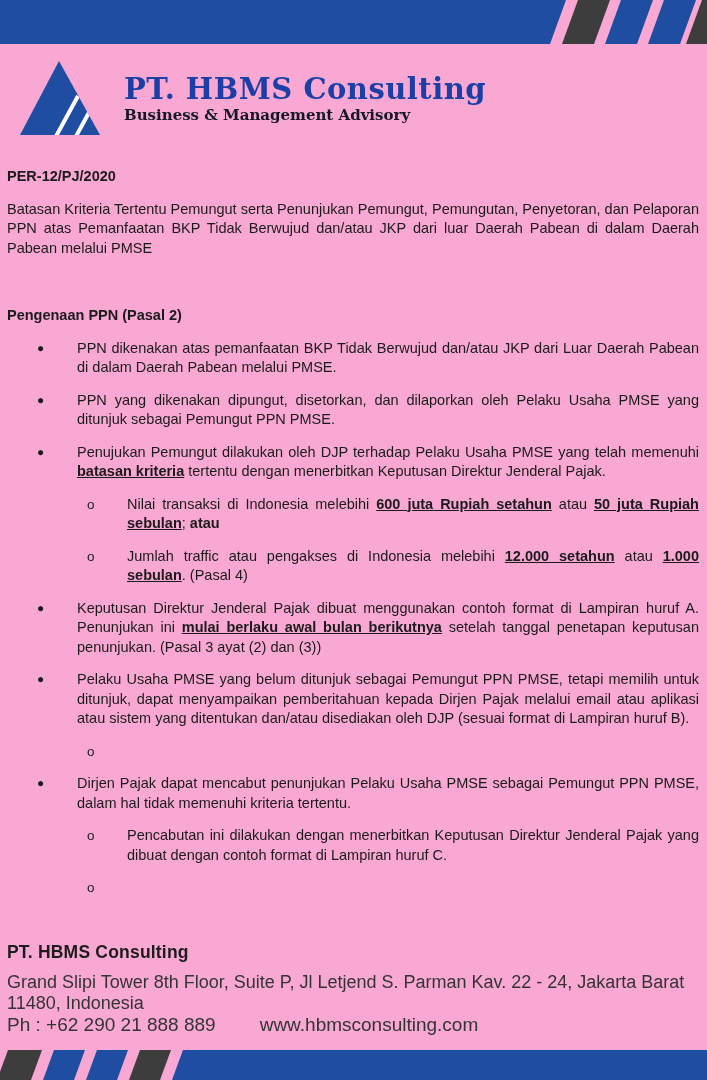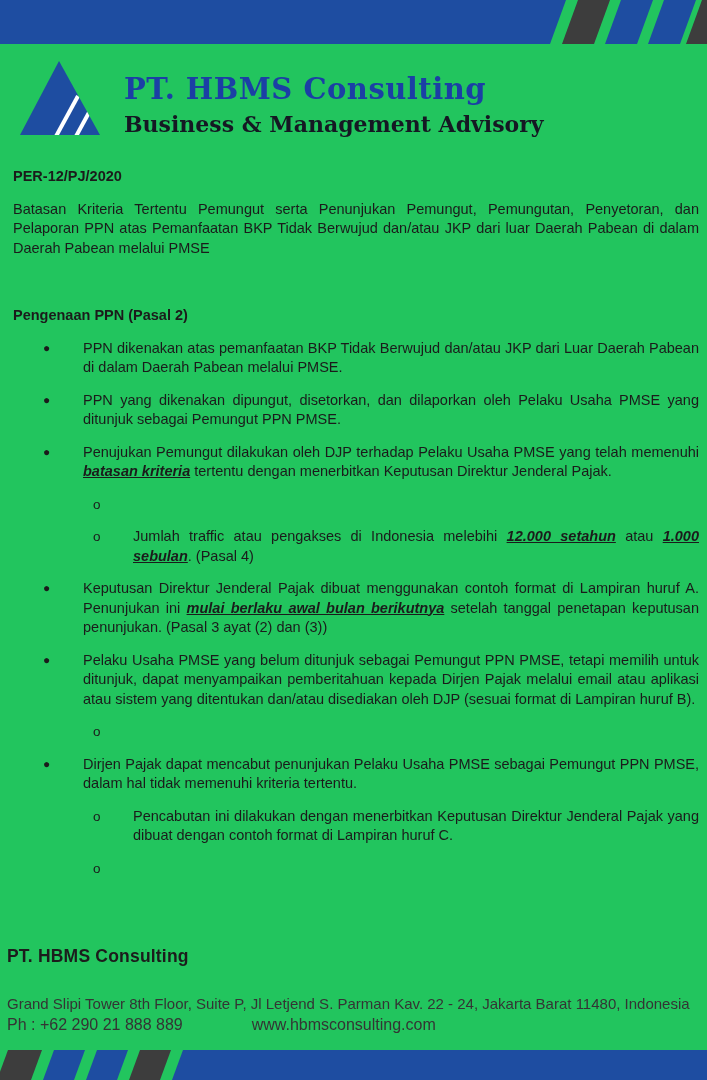--- a/index.html
+++ b/index.html
@@ -1,63 +1,63 @@
 <!DOCTYPE html>
 <html><head>
 <meta charset="utf-8">
 <style>
   html,body { margin:0; padding:0; background:#e8e8e8; }
   .page {
     position:relative; width:707px; height:1080px; margin:0 auto;
-    background:#22c55e; overflow:hidden;
+    background:#f9a8d4; overflow:hidden;
     font-family:"Liberation Sans", sans-serif; color:#1b1b1b;
   }
   
   .top-bar { position:absolute; top:0; left:0; width:707px; height:44px; }
   .bottom-bar { position:absolute; bottom:0; left:0; width:707px; height:30px; }
   .top-bar svg, .bottom-bar svg { display:block; }
 
   
   .letterhead { position:absolute; top:58px; left:18px; display:flex; align-items:flex-start; }
   .logo-mark { flex:none; }
   .logo-text { margin-left:22px; padding-top:16px; }
   .company-name {
     font-family:"DejaVu Serif","Liberation Serif",serif;
     font-weight:bold; font-size:29px; line-height:1.1; letter-spacing:0.5px;
   }
   .company-tagline {
     font-family:"DejaVu Serif","Liberation Serif",serif;
-    font-weight:bold; font-size:22px; margin-top:5px; color:#151823;
+    font-weight:bold; font-size:15px; color:#151823;
   }
 
   
   .content {
     position:absolute; top:161px; left:0; width:707px;
-    padding:0 8px 0 13px; box-sizing:border-box;
+    padding:0 8px 0 7px; box-sizing:border-box;
     font-size:14.5px; line-height:19.5px;
   }
   .block { margin-top:13px; }
   .block:first-child { margin-top:6px; }
   .heading { font-weight:bold;margin-top:48px; }
   .para { text-align:justify; }
   .b1, .b2 { display:flex; }
   .b1 { padding-left:30px; }
   .b2 { padding-left:80px; }
   .b1 .marker { flex:0 0 27px; font-size:12px; }
   .b2 .marker { flex:0 0 27px; font-size:13.5px; }
   .txt { flex:1; text-align:justify;margin-left:13px; }
   .bold { font-weight:bold; }
-  .ul { text-decoration:underline;font-style:italic; }
+  .ul { text-decoration:underline; }
 
   
   .footer { position:absolute; left:0; right:0; bottom:30px; padding:0 9px 15px 7px; }
   .footer-company { font-size:17.5px; font-weight:bold; color:#1c1c1c; letter-spacing:0.2px; }
-  .footer-address { margin-top:26px; font-size:15px; color:#343434; line-height:21px; }
-  .footer-contact { display:flex; font-size:16px; color:#343434; line-height:21px;text-align:right; }
-  .footer-website { margin-left:69px; }
+  .footer-address { margin-top:9px; font-size:18px; color:#343434; line-height:21px; }
+  .footer-contact { display:flex; font-size:19px; color:#343434; line-height:21px;text-align:right; }
+  .footer-website { margin-left:44px; }
 </style>
 </head>
 <body>
 
 <div class="page">
 
   <div class="top-bar">
     <svg width="707" height="44" viewBox="0 0 707 44">
       <polygon points="0,0 566,0 550,44 0,44" fill="#1e4da1"></polygon>
       <polygon points="578,0 610,0 594,44 562,44" fill="#3d3d3d"></polygon>
@@ -97,20 +97,21 @@
       <div class="block b1">
         <span class="marker">●</span>
         <span class="txt"><span>PPN yang dikenakan dipungut, disetorkan, dan dilaporkan oleh Pelaku Usaha PMSE yang ditunjuk sebagai Pemungut PPN PMSE.</span></span>
       </div>
       <div class="block b1">
         <span class="marker">●</span>
         <span class="txt"><span>Penujukan Pemungut dilakukan oleh DJP terhadap Pelaku Usaha PMSE yang telah memenuhi </span><span class="bold ul">batasan kriteria</span><span> tertentu dengan menerbitkan Keputusan Direktur Jenderal Pajak.</span></span>
       </div>
       <div class="block b2">
         <span class="marker">o</span>
+        <span class="txt"><span>Nilai transaksi di Indonesia melebihi </span><span class="bold ul">600 juta Rupiah setahun</span><span> atau </span><span class="bold ul">50 juta Rupiah sebulan</span><span>; </span><span class="bold">atau</span></span>
       </div>
       <div class="block b2">
         <span class="marker">o</span>
         <span class="txt"><span>Jumlah traffic atau pengakses di Indonesia melebihi </span><span class="bold ul">12.000 setahun</span><span> atau </span><span class="bold ul">1.000 sebulan</span><span>. (Pasal 4)</span></span>
       </div>
       <div class="block b1">
         <span class="marker">●</span>
         <span class="txt"><span>Keputusan Direktur Jenderal Pajak dibuat menggunakan contoh format di Lampiran huruf A. Penunjukan ini </span><span class="bold ul">mulai berlaku awal bulan berikutnya</span><span> setelah tanggal penetapan keputusan penunjukan. (Pasal 3 ayat (2) dan (3))</span></span>
       </div>
       <div class="block b1">

